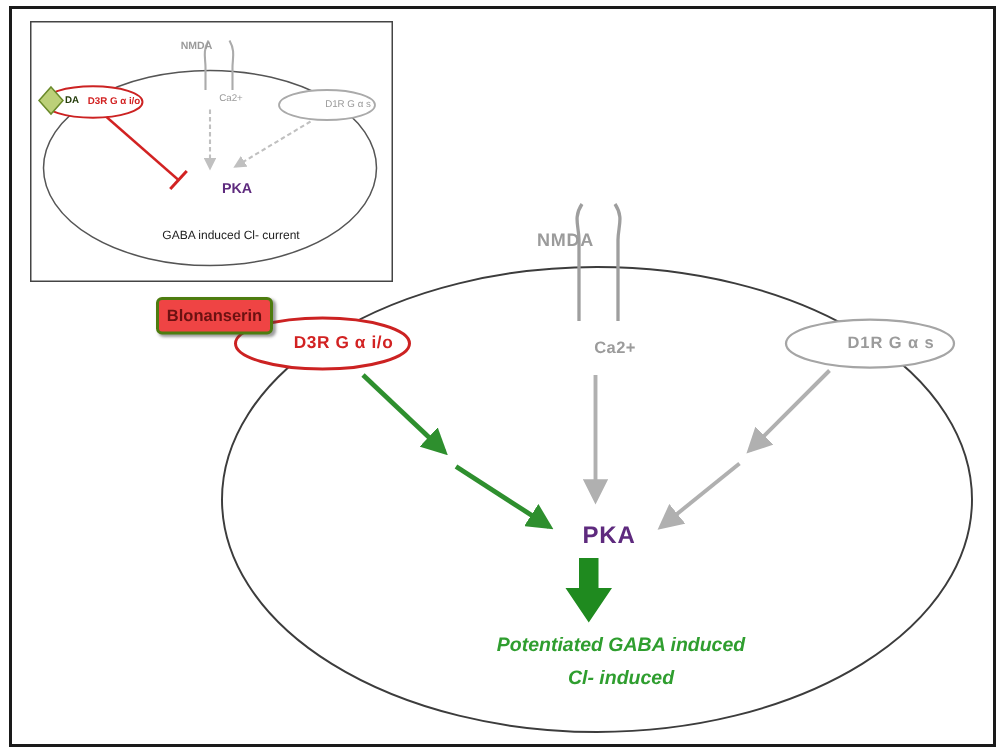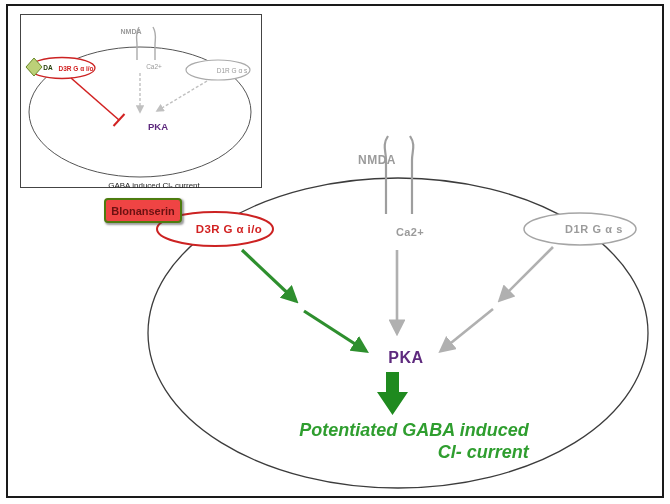--- a/index.html
+++ b/index.html
@@ -8,35 +8,35 @@
   .frame{position:absolute;left:6px;top:4px;width:654px;height:490px;border:2px solid #1a1a1a;}
   .inset-box{position:absolute;left:20px;top:14px;width:240px;height:172px;border:1px solid #444;background:#fff;}
   svg.art{position:absolute;left:0;top:0;}
   .label{position:absolute;white-space:nowrap;transform:translate(-50%,-50%);padding-left:28px;}
   
   .nmda-main{color:#9b9b9b;font-weight:bold;font-size:12px;letter-spacing:.5px;}
   .ca-main{color:#9b9b9b;font-weight:600;font-size:11px;letter-spacing:.3px;}
   .d3r-main{color:#d22222;font-weight:bold;font-size:11.5px;letter-spacing:.4px;}
   .d1r-main{color:#9b9b9b;font-weight:600;font-size:11px;letter-spacing:.6px;}
   .pka-main{color:#5e2a7e;font-weight:bold;font-size:16px;letter-spacing:.5px;}
-  .outcome-main{color:#2f9e2f;font-weight:bold;font-style:italic;font-size:18px;
-                text-align:right;line-height:22px;}
+  .outcome-main{color:#2f9e2f;font-weight:bold;font-style:italic;font-size:13px;
+                text-align:center;line-height:22px;}
   .blon{position:absolute;left:104px;top:198px;width:74px;height:21px;
         background:#ef4444;border:2px solid #4d7c0f;border-radius:4px;
         display:flex;align-items:center;justify-content:center;
         font-size:11px;font-weight:bold;color:#6b1111;
         box-shadow:1.5px 1.5px 2px rgba(60,60,60,.5);}
   
   .nmda-ins{color:#9a9a9a;font-weight:bold;font-size:7px;}
   .ca-ins{color:#9a9a9a;font-size:6.5px;}
   .d3r-ins{color:#d22222;font-weight:bold;font-size:6.5px;}
   .da-ins{color:#233c0a;font-weight:bold;font-size:6.5px;}
   .d1r-ins{color:#9a9a9a;font-size:6.5px;}
   .pka-ins{color:#5e2a7e;font-weight:bold;font-size:9.5px;}
-  .outcome-ins{color:#222;font-size:8px;margin-top:28px;}
+  .outcome-ins{color:#222;font-size:8px;}
 </style>
 </head>
 <body>
 
 <div class="page">
 
   <div class="frame"></div>
   <div class="inset-box"></div>
 
   <svg class="art" width="670" height="504" viewBox="0 0 670 504">
@@ -88,21 +88,21 @@
   <div class="label nmda-main" style="left:363px;top:160px;">NMDA</div>
   <div class="label ca-main" style="left:396px;top:232px;">Ca2+</div>
   <div class="label d3r-main" style="left:215px;top:229px;">D3R  G α i/o</div>
   <div class="blon">
     <span>Blonanserin</span>
   </div>
   <div class="label d1r-main" style="left:580px;top:229px;">D1R  G α s</div>
   <div class="label pka-main" style="left:392px;top:358px;">PKA</div>
   <div class="label outcome-main" style="left:400px;top:441px;">
     <div>Potentiated GABA induced</div>
-    <div>Cl- current</div>
+    <div>Cl- induced</div>
   </div>
 
   <div class="label nmda-ins" style="left:117px;top:31px;">NMDA</div>
   <div class="label ca-ins" style="left:140px;top:66px;">Ca2+</div>
   <div class="label d3r-ins" style="left:62px;top:68px;">D3R  G α i/o</div>
   <div class="label da-ins" style="left:34px;top:67px;">DA</div>
   <div class="label d1r-ins" style="left:218px;top:70px;">D1R G α s</div>
   <div class="label pka-ins" style="left:144px;top:126px;">PKA</div>
   <div class="label outcome-ins" style="left:140px;top:157px;">GABA induced Cl- current</div>
 

